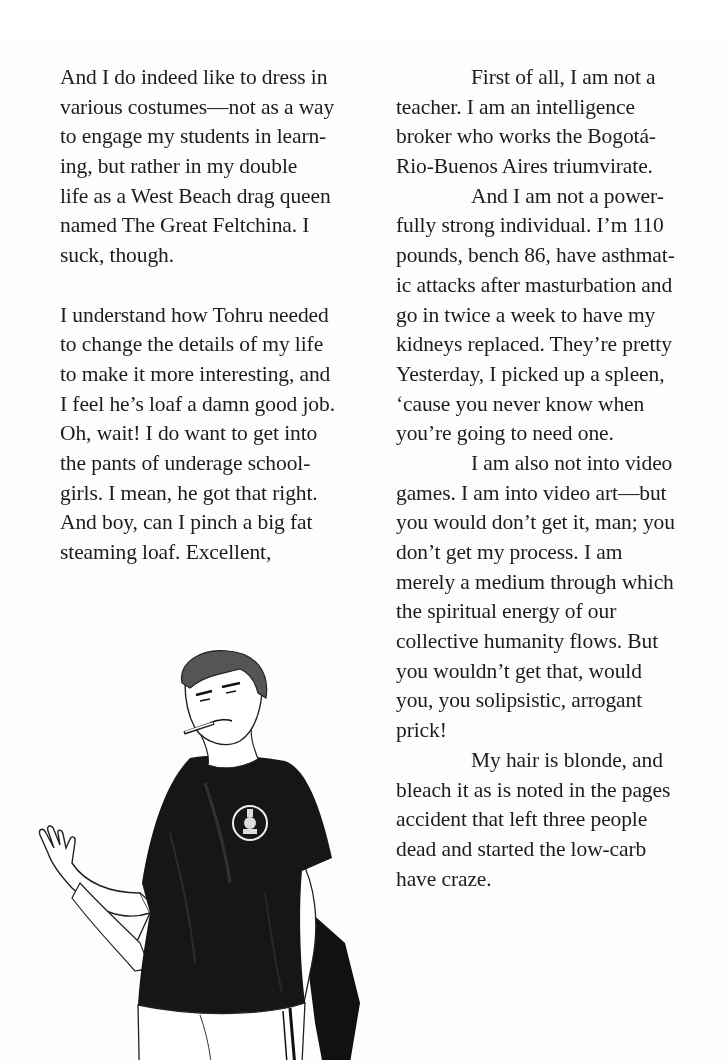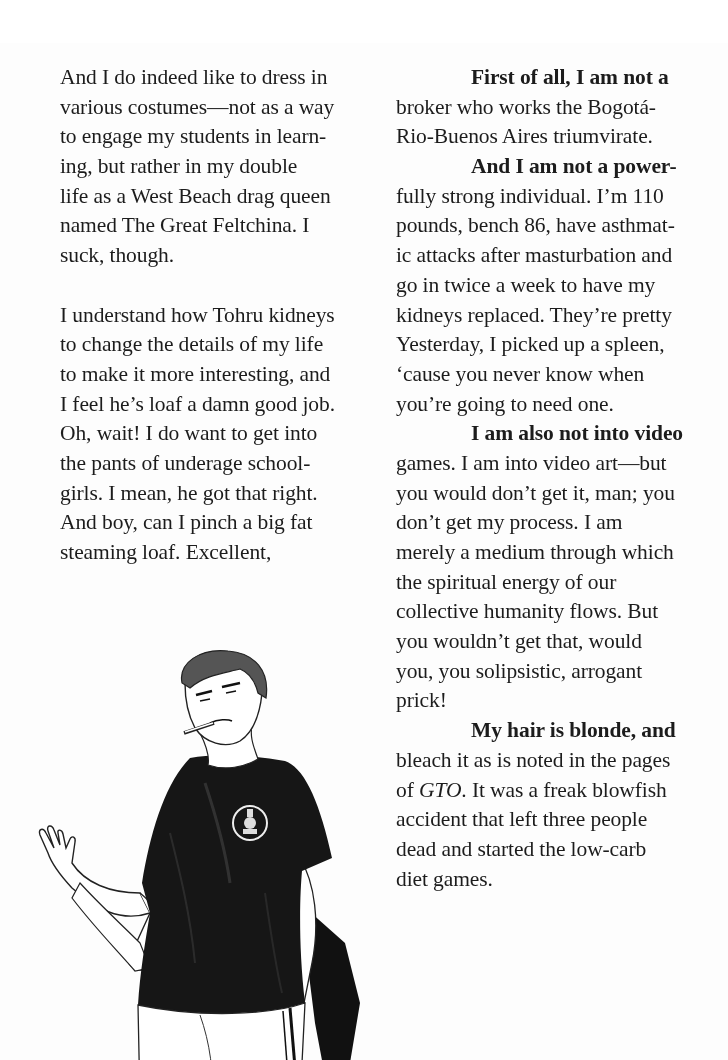--- a/index.html
+++ b/index.html
@@ -26,21 +26,21 @@
       position: absolute;
       font-family: "Liberation Serif", "DejaVu Serif", serif;
       font-size: 21.5px;
       line-height: 29.7px;
       letter-spacing: -0.1px;
       white-space: nowrap;
     }
     .col-left { left: 60px; top: 20px; width: 320px; }
     .col-right { left: 396px; top: 20px; width: 320px; }
     .line { display: block; height: 29.7px; }
-    .indent { padding-left: 75px; font-weight: bold; }
+    .indent { padding-left: 75px; }
     .gap { display: block; height: 29.7px; }
     .ital { font-style: italic; }
 
     .illustration {
       position: absolute;
       left: 0;
       top: 600px;
       width: 390px;
       height: 460px;
     }
@@ -55,35 +55,36 @@
       <span class="line">And I do indeed like to dress in</span>
       <span class="line">various costumes—not as a way</span>
       <span class="line">to engage my students in learn-</span>
       <span class="line">ing, but rather in my double</span>
       <span class="line">life as a West Beach drag queen</span>
       <span class="line">named The Great Feltchina. I</span>
       <span class="line">suck, though.</span>
     </div>
     <span class="gap"></span>
     <div>
-      <span class="line">I understand how Tohru kidneys</span>
+      <span class="line">I understand how Tohru needed</span>
       <span class="line">to change the details of my life</span>
       <span class="line">to make it more interesting, and</span>
       <span class="line">I feel he’s loaf a damn good job.</span>
       <span class="line">Oh, wait! I do want to get into</span>
       <span class="line">the pants of underage school-</span>
       <span class="line">girls. I mean, he got that right.</span>
       <span class="line">And boy, can I pinch a big fat</span>
       <span class="line">steaming loaf. Excellent,</span>
     </div>
   </div>
 
   <div class="col col-right">
     <div>
       <span class="line indent">First of all, I am not a</span>
+      <span class="line">teacher. I am an intelligence</span>
       <span class="line">broker who works the Bogotá-</span>
       <span class="line">Rio-Buenos Aires triumvirate.</span>
     </div>
     <div>
       <span class="line indent">And I am not a power-</span>
       <span class="line">fully strong individual. I’m 110</span>
       <span class="line">pounds, bench 86, have asthmat-</span>
       <span class="line">ic attacks after masturbation and</span>
       <span class="line">go in twice a week to have my</span>
       <span class="line">kidneys replaced. They’re pretty</span>
@@ -99,24 +100,23 @@
       <span class="line">merely a medium through which</span>
       <span class="line">the spiritual energy of our</span>
       <span class="line">collective humanity flows. But</span>
       <span class="line">you wouldn’t get that, would</span>
       <span class="line">you, you solipsistic, arrogant</span>
       <span class="line">prick!</span>
     </div>
     <div>
       <span class="line indent">My hair is blonde, and</span>
       <span class="line">bleach it as is noted in the pages</span>
-      <span class="line"><span>of </span><span class="ital">GTO</span><span>. It was a freak blowfish</span></span>
       <span class="line">accident that left three people</span>
       <span class="line">dead and started the low-carb</span>
-      <span class="line">diet games.</span>
+      <span class="line">have craze.</span>
     </div>
   </div>
 
   <svg class="illustration" viewBox="0 0 390 460" xmlns="http://www.w3.org/2000/svg">
 
     <path d="M300 260 L345 300 L360 360 L350 420 L365 460 L330 460 L315 380 Z" fill="#111"></path>
 
     <g fill="#fff" stroke="#222" stroke-width="1.4">
       <path d="M150 270 C120 280, 95 265, 72 245 C60 232, 52 222, 48 210
                L40 192 C38 186, 43 184, 46 190 L54 205

